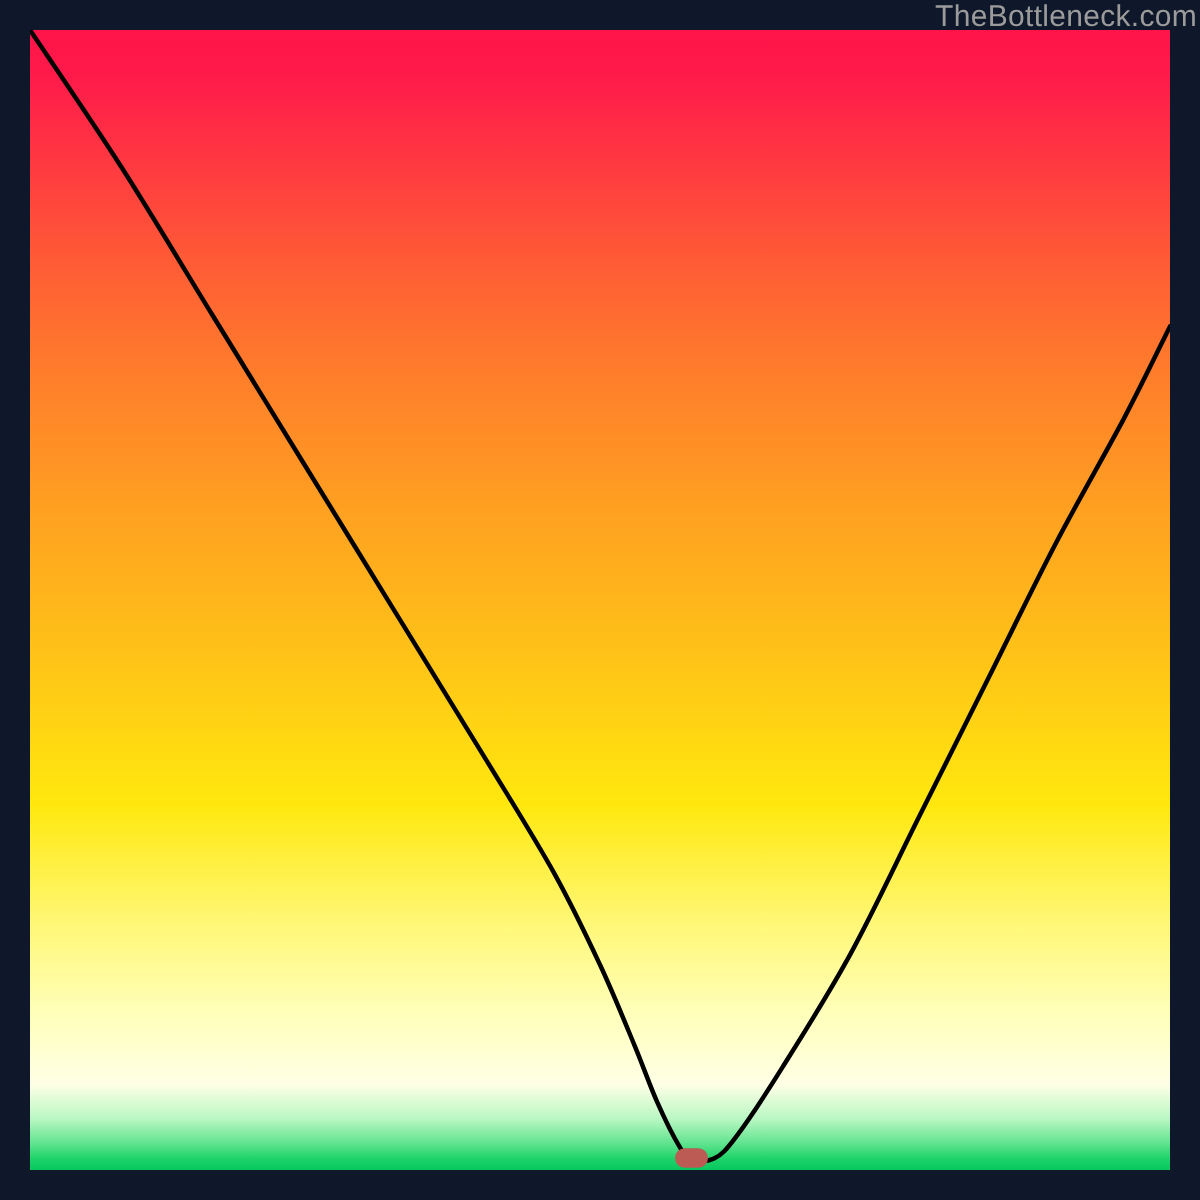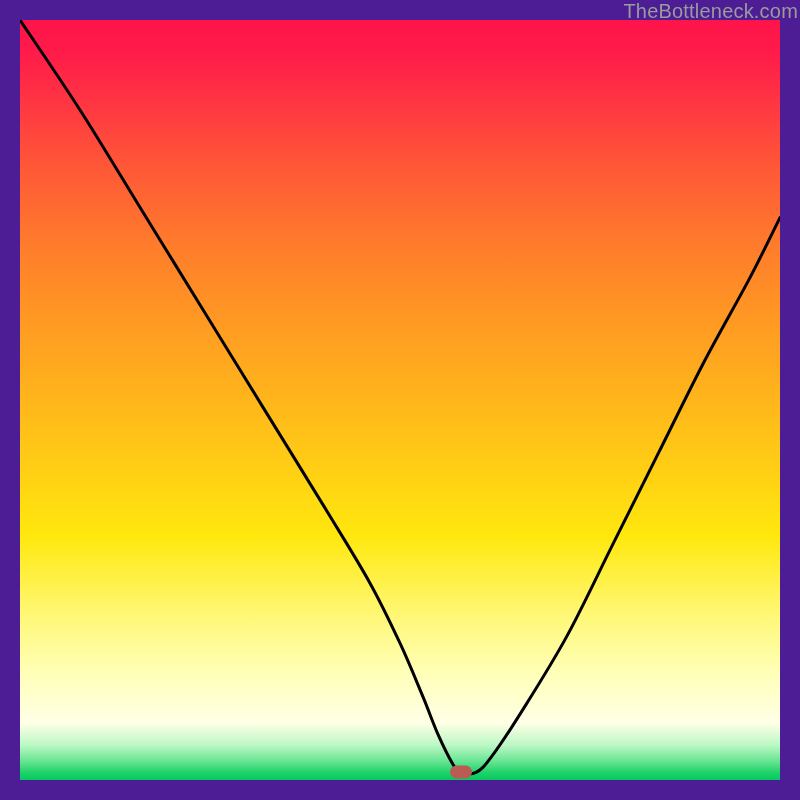--- a/index.html
+++ b/index.html
@@ -7,21 +7,21 @@
     padding: 0;
     width: 800px;
     height: 800px;
     background: #000;
     overflow: hidden;
   }
   .frame {
     position: relative;
     width: 800px;
     height: 800px;
-    background: #4c1d95;
+    background: #0f172a;
     text-align: right;
   }
   .plot-area {
     position: absolute;
     left: 20px;
     top: 20px;
     width: 760px;
     height: 760px;
     
     background: linear-gradient(

